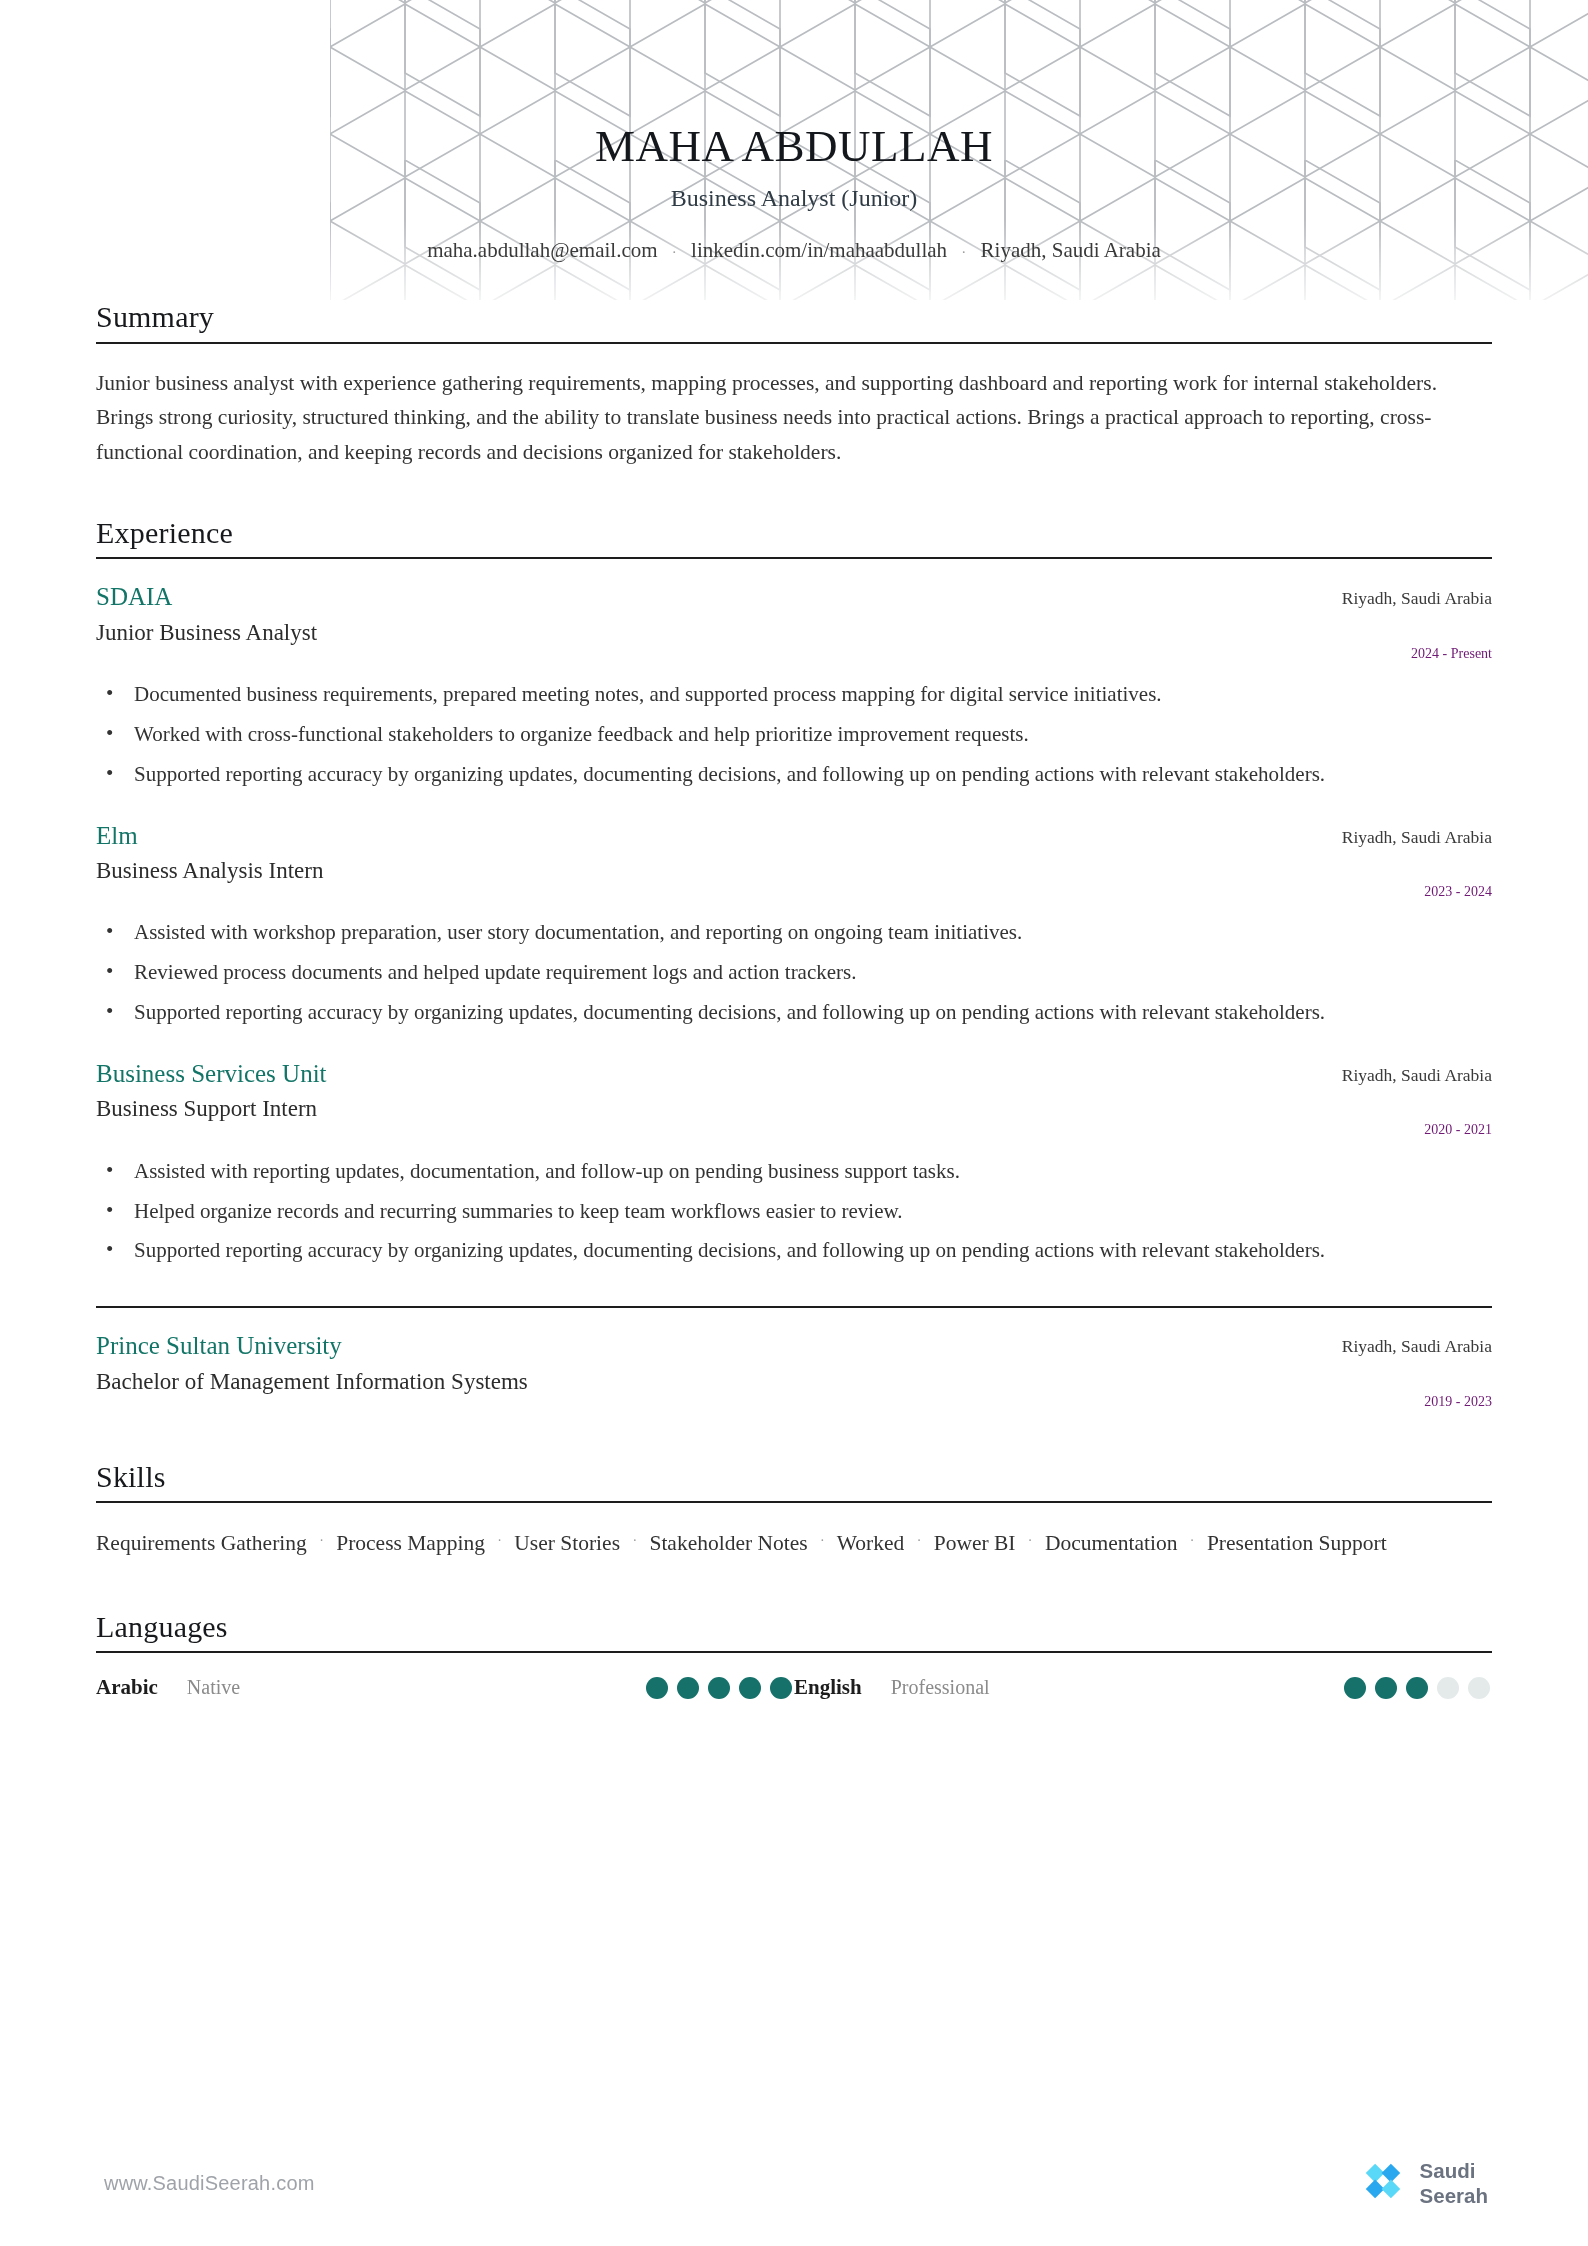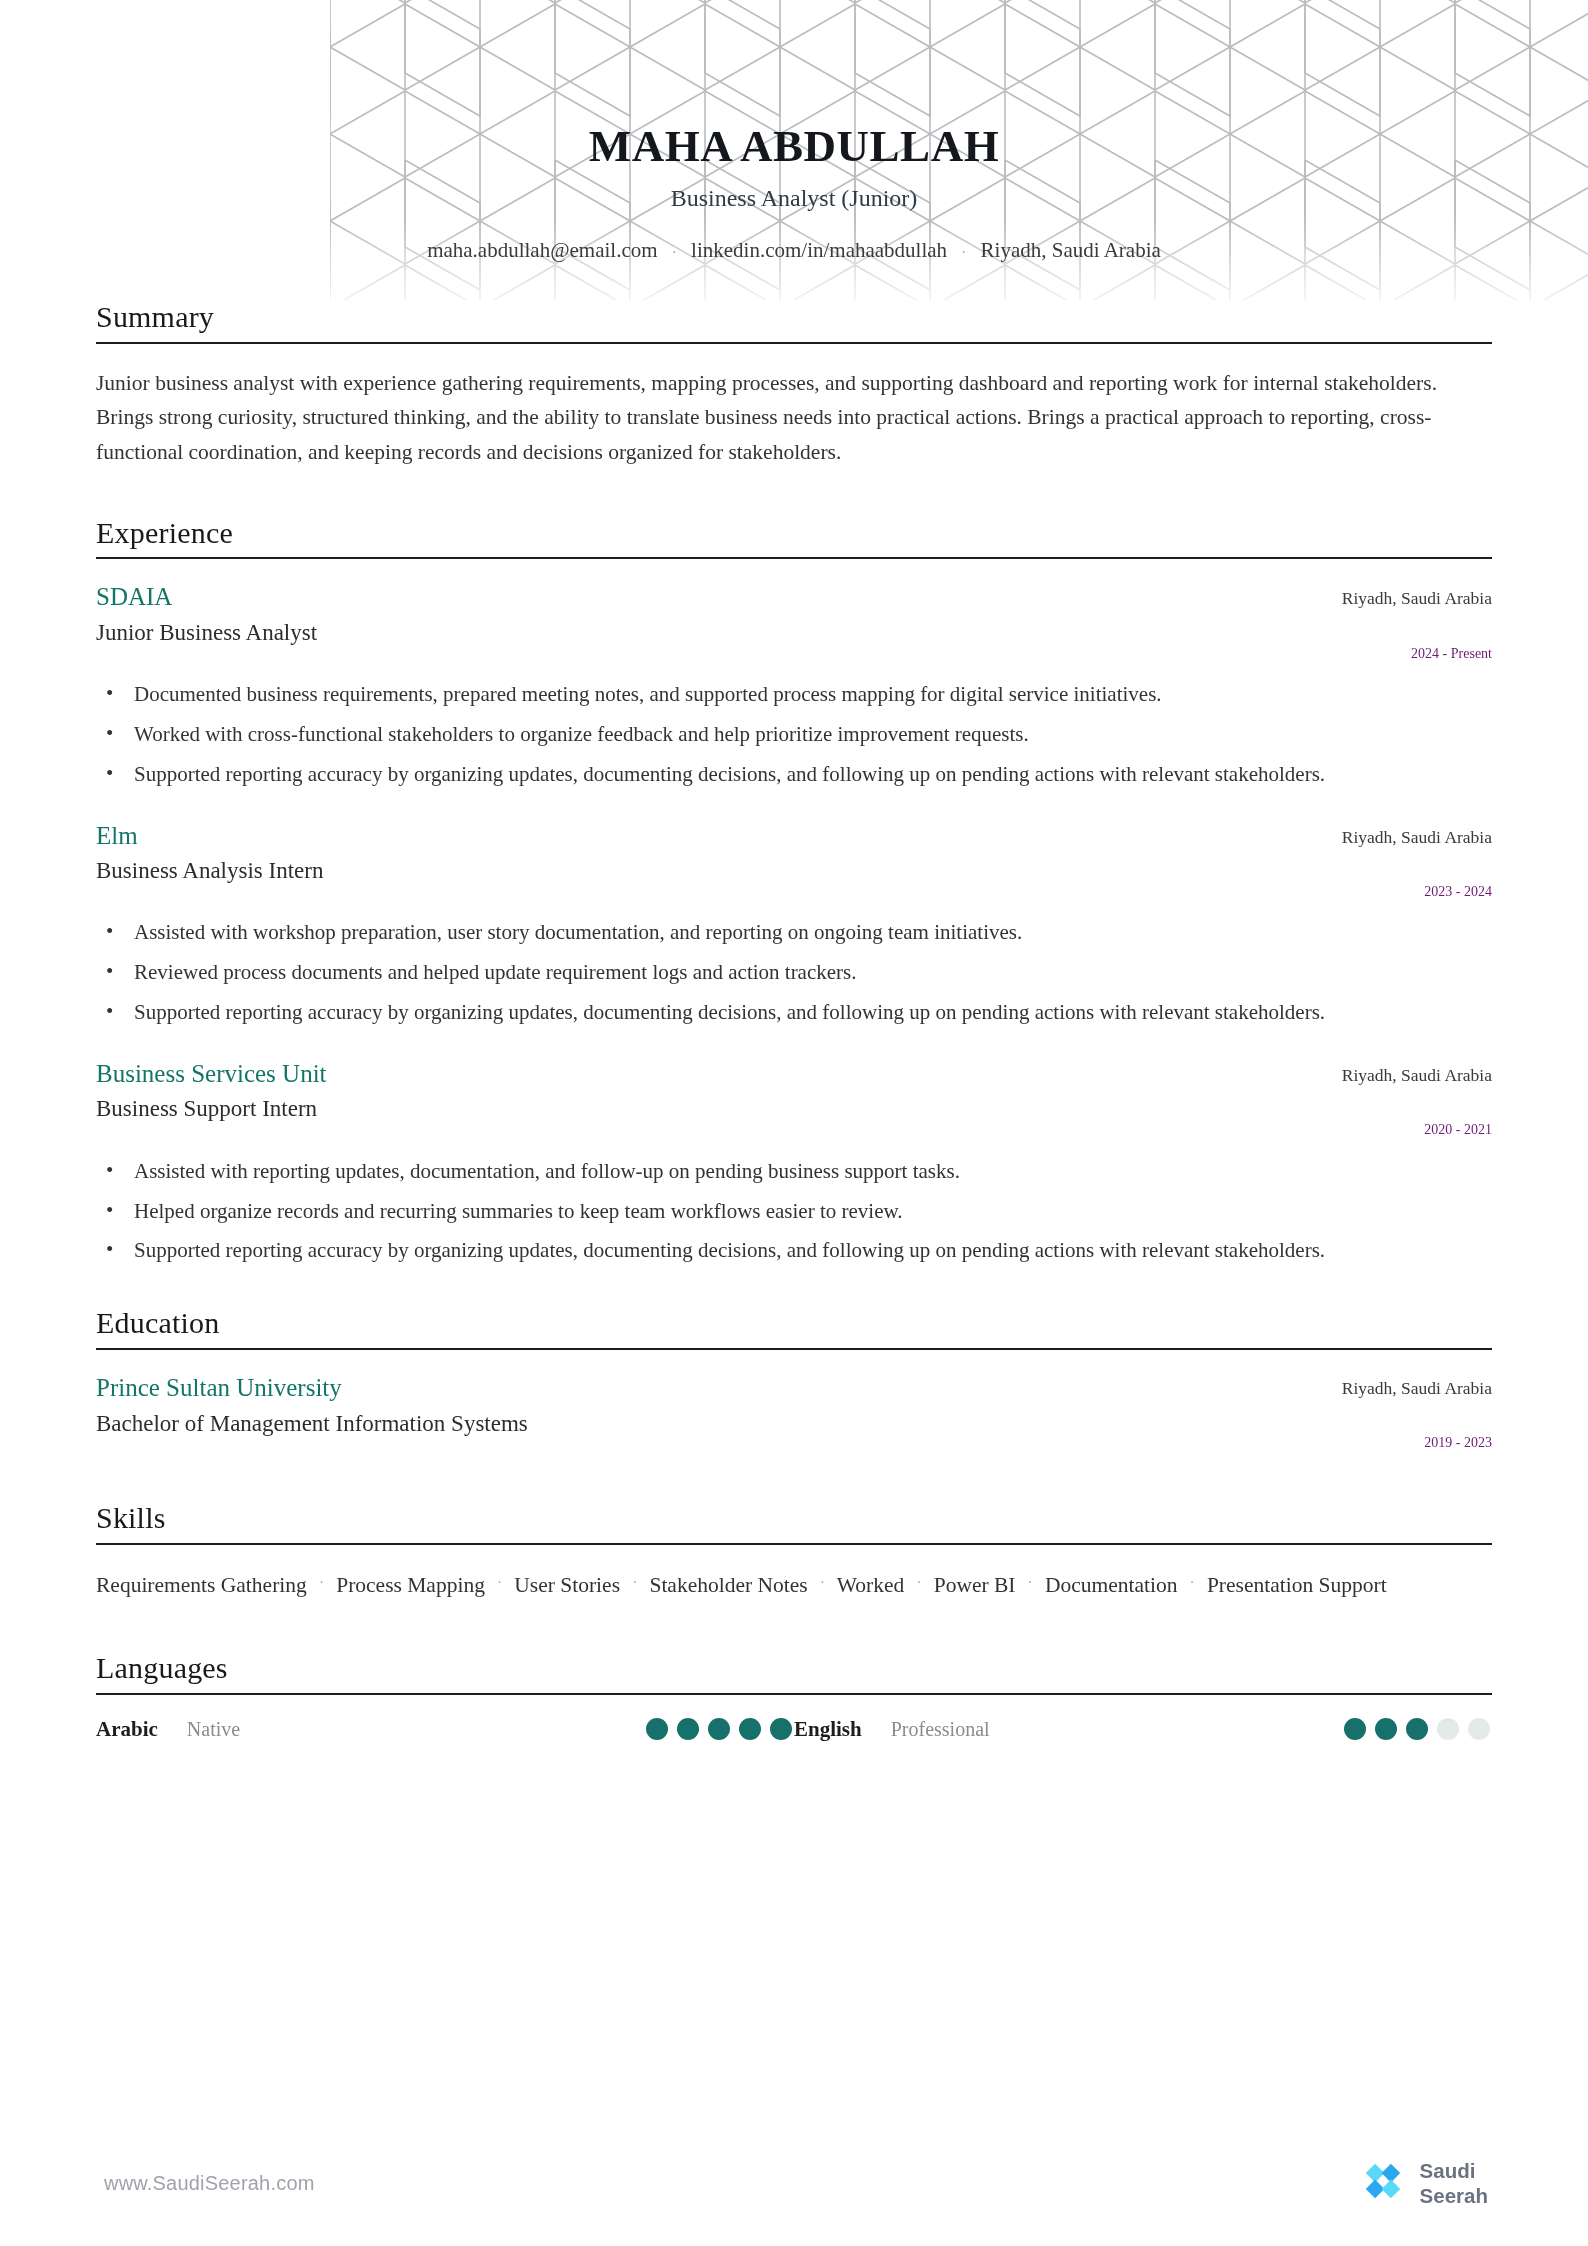--- a/index.html
+++ b/index.html
@@ -37,21 +37,21 @@
 
   .header-inner {
     position: relative;
     z-index: 2;
     padding-top: 122px;
     text-align: center;
   }
 
   .name {
     font-size: 45px;
-    font-weight: bold;
+    font-weight: normal;
     letter-spacing: 0.5px;
     color: #14181d;
     line-height: 1.08;
   }
 
   .job-title {
     font-size: 24px;
     color: #2f3b45;
     margin-top: 13px;
     line-height: 1.2;
@@ -391,21 +391,20 @@
         <li>Assisted with reporting updates, documentation, and follow-up on pending business support tasks.</li>
         <li>Helped organize records and recurring summaries to keep team workflows easier to review.</li>
         <li>Supported reporting accuracy by organizing updates, documenting decisions, and following up on pending actions with relevant stakeholders.</li>
       </ul>
     </div>
   </div>
 
   <div class="gap-edu"></div>
 
   <div class="section">
-    <div class="section-title">Education</div>
     <div class="section-rule"></div>
 
     <div class="entry edu-entry">
       <div class="entry-head">
         <div class="entry-left">
           <div class="org">Prince Sultan University</div>
           <div class="edu-degree">Bachelor of Management Information Systems</div>
         </div>
         <div class="entry-right">
           <div class="meta-loc">Riyadh, Saudi Arabia</div>

